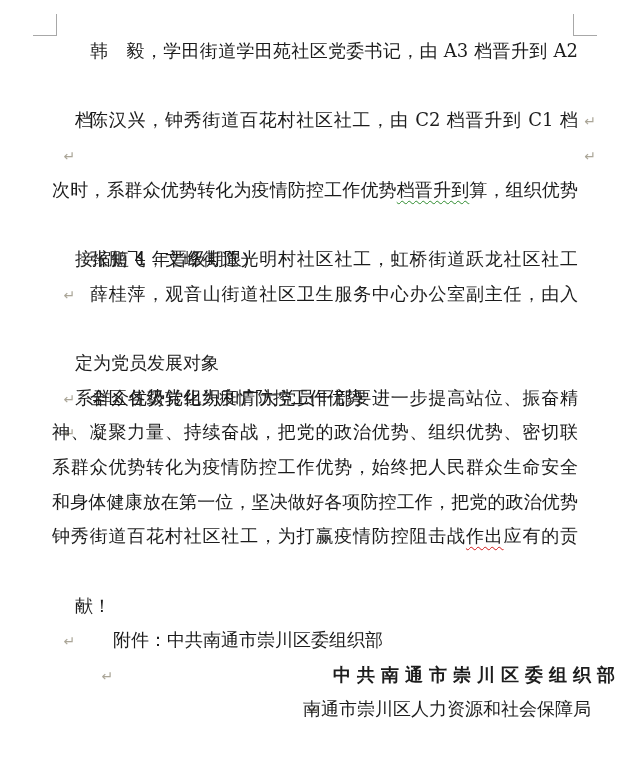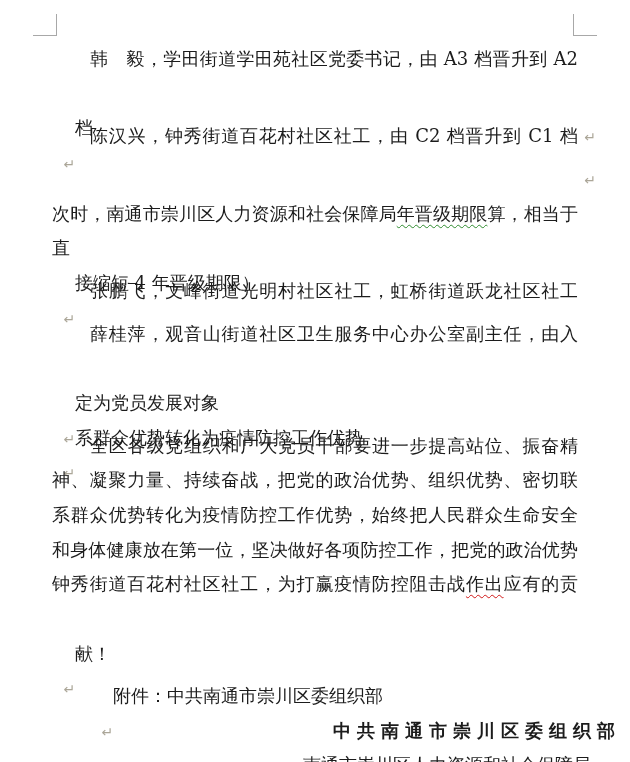--- a/index.html
+++ b/index.html
@@ -25,21 +25,21 @@
   
   .doc {
     position: absolute;
     left: 52px; top: 34px;
     width: 526px;
     font-size: 18px;
     color: #1c1c1c;
     line-height: 34.66px;
   }
   .line { position: relative; height: 34.66px; white-space: pre; }
-  .line.indent { padding-left: 38px; margin-top: 8px; }
+  .line.indent { padding-left: 38px; }
   .line.justify { white-space: normal; text-align: justify; text-align-last: justify; }
   
   .line.closing-spaced { padding-left: 232px; letter-spacing: 6px; font-weight: bold; }
   .line.closing       { padding-left: 228px; }
   .line.closing-date  { padding-left: 300px; }
   
   .pilcrow {
     color: var(--pilcrow-color, #aba698);
     font-size: 14px;
     letter-spacing: 0;
@@ -72,21 +72,21 @@
   </div>
     <div class="line">
     <span class="segs"><span>档</span></span>
   <span class="pilcrow">↵</span></div>
     <div class="line indent justify">
     <span class="segs"><span>陈汉兴，钟秀街道百花村社区社工，由 C2 档晋升到 C1 档</span></span>
   <span class="pilcrow outside">↵</span></div>
     <div class="line indent justify">
   <span class="pilcrow outside">↵</span></div>
     <div class="line justify">
-    <span class="segs"><span>次时，南通市崇川区人力资源和社会保障局</span><span class="squiggle-green">年晋级期限</span><span>算，相当于直</span></span>
+    <span class="segs"><span>次时，系群众优势转化为疫情防控工作优势</span><span class="squiggle-green">档晋升到</span><span>算，组织优势</span></span>
   </div>
     <div class="line">
     <span class="segs"><span>接缩短 4 年晋级期限）</span></span>
   <span class="pilcrow">↵</span></div>
     <div class="line indent justify">
     <span class="segs"><span>张鹏飞，文峰街道光明村社区社工，虹桥街道跃龙社区社工</span></span>
   </div>
     <div class="line indent justify">
     <span class="segs"><span>薛桂萍，观音山街道社区卫生服务中心办公室副主任，由入</span></span>
   </div>

